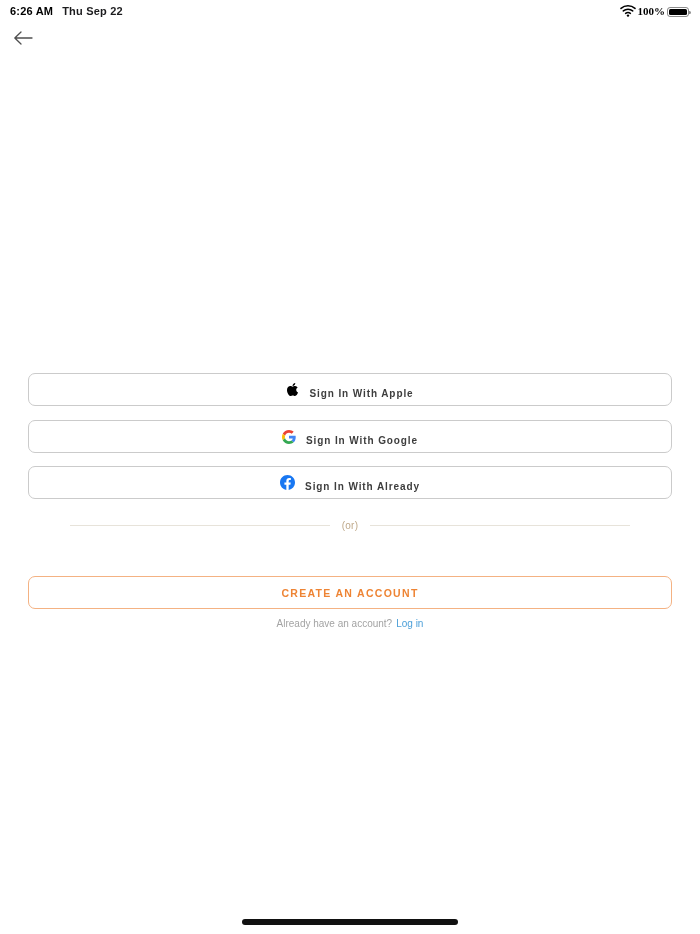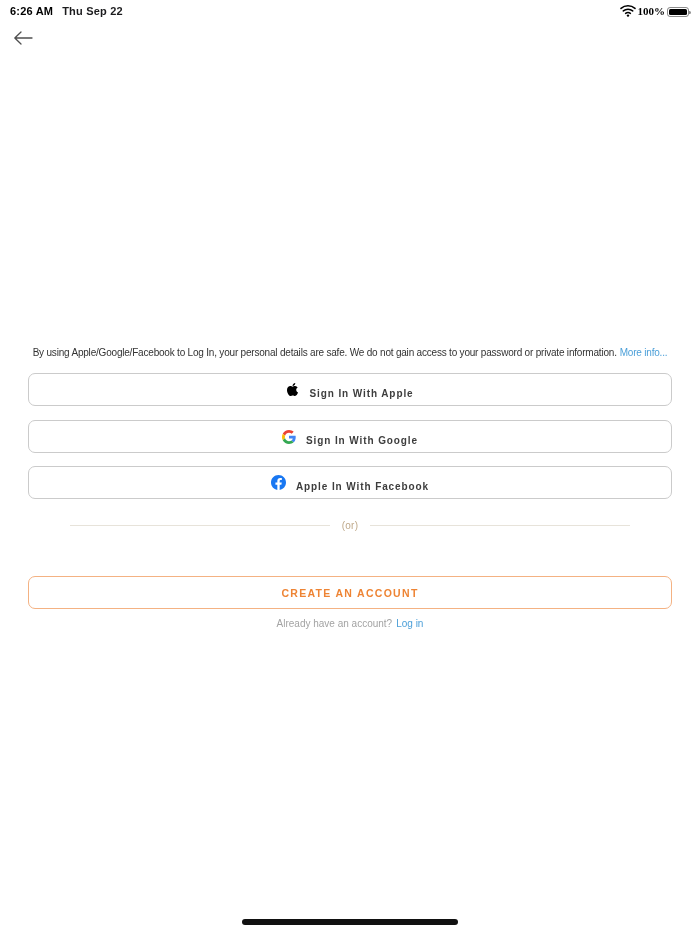--- a/index.html
+++ b/index.html
@@ -197,21 +197,20 @@
   </header>
 
   <button class="back">
     <span class="btn-icon">
       <svg width="20" height="16" viewBox="0 0 20 16" fill="none">
         <path d="M8 2 1.8 8 8 14 M1.8 8 H19" stroke="#4f4f4f" stroke-width="1.3" stroke-linecap="round" stroke-linejoin="round"></path>
       </svg>
     </span>
   </button>
 
-  <p class="disclaimer"><span>By using Apple/Google/Facebook to Log In, your personal details are safe. We do not gain access to your password or private information.</span><a class="more-info">More info...</a></p>
 
   <button class="btn btn-apple">
     <span class="btn-icon">
       <svg width="13" height="15" viewBox="0 0 384 512">
         <path fill="#000" d="M318.7 268.7c-.2-36.7 16.4-64.4 50-84.8-18.8-26.9-47.2-41.7-84.7-44.6-35.5-2.8-74.3 20.7-88.5 20.7-15 0-49.4-19.7-76.4-19.7C63.3 141.2 4 184.8 4 273.5q0 39.3 14.4 81.2c12.8 36.7 59 126.7 107.2 125.2 25.2-.6 43-17.9 75.8-17.9 31.8 0 48.3 17.9 76.4 17.9 48.6-.7 90.4-82.5 102.6-119.3-65.2-30.7-61.7-90-61.7-91.9zm-56.6-164.2c27.3-32.4 24.8-61.9 24-72.5-24.1 1.4-52 16.4-67.9 34.9-17.5 19.8-27.8 44.3-25.6 71.9 26.1 2 49.9-11.4 69.5-34.3z"></path>
       </svg>
     </span>
     <span class="btn-label">Sign In With Apple</span>
   </button>
 
@@ -226,21 +225,21 @@
     </span>
     <span class="btn-label">Sign In With Google</span>
   </button>
 
   <button class="btn btn-facebook">
     <span class="btn-icon">
       <svg width="15" height="15" viewBox="0 0 24 24">
         <path fill="#1877F2" d="M24 12.073C24 5.446 18.627.073 12 .073S0 5.446 0 12.073c0 5.99 4.388 10.954 10.125 11.854v-8.385H7.078v-3.47h3.047V9.43c0-3.007 1.792-4.669 4.533-4.669 1.312 0 2.686.235 2.686.235v2.953H15.83c-1.491 0-1.956.925-1.956 1.874v2.25h3.328l-.532 3.47h-2.796v8.385C19.612 23.027 24 18.062 24 12.073z"></path>
       </svg>
     </span>
-    <span class="btn-label">Apple In With Facebook</span>
+    <span class="btn-label">Sign In With Already</span>
   </button>
 
   <div class="divider">
     <span class="line"></span>
     <span class="or-label">(or)</span>
     <span class="line"></span>
   </div>
 
   <button class="create-btn">
     <span>CREATE AN ACCOUNT</span>

